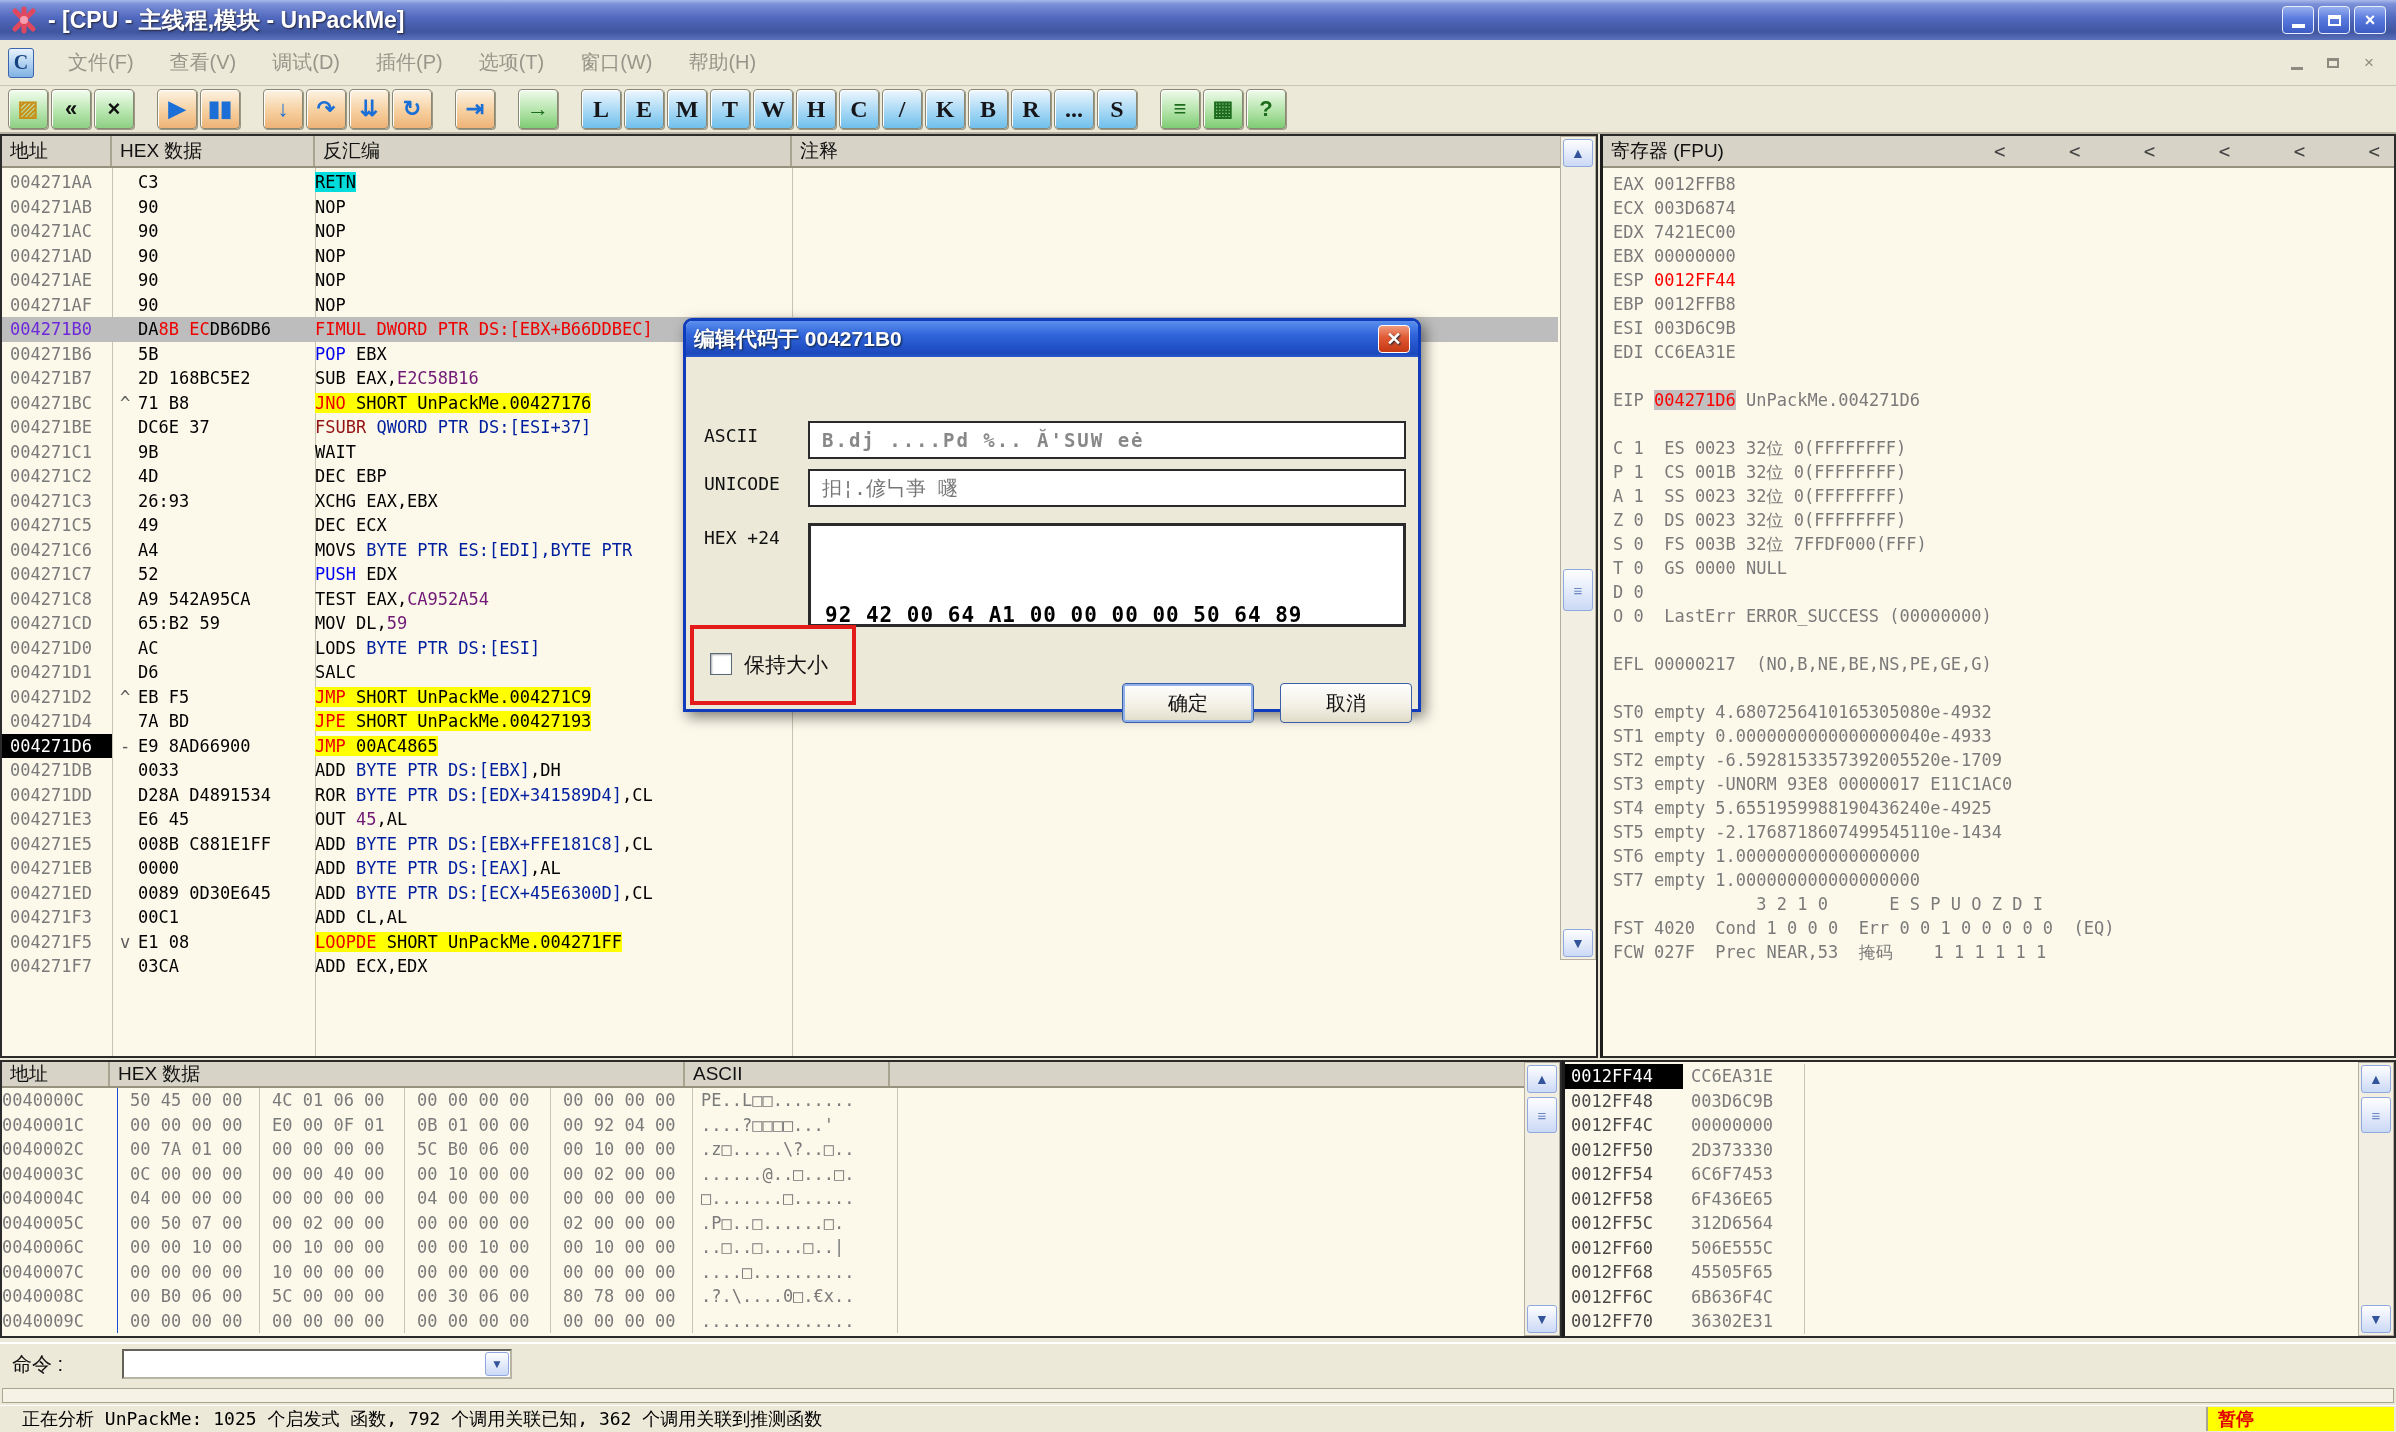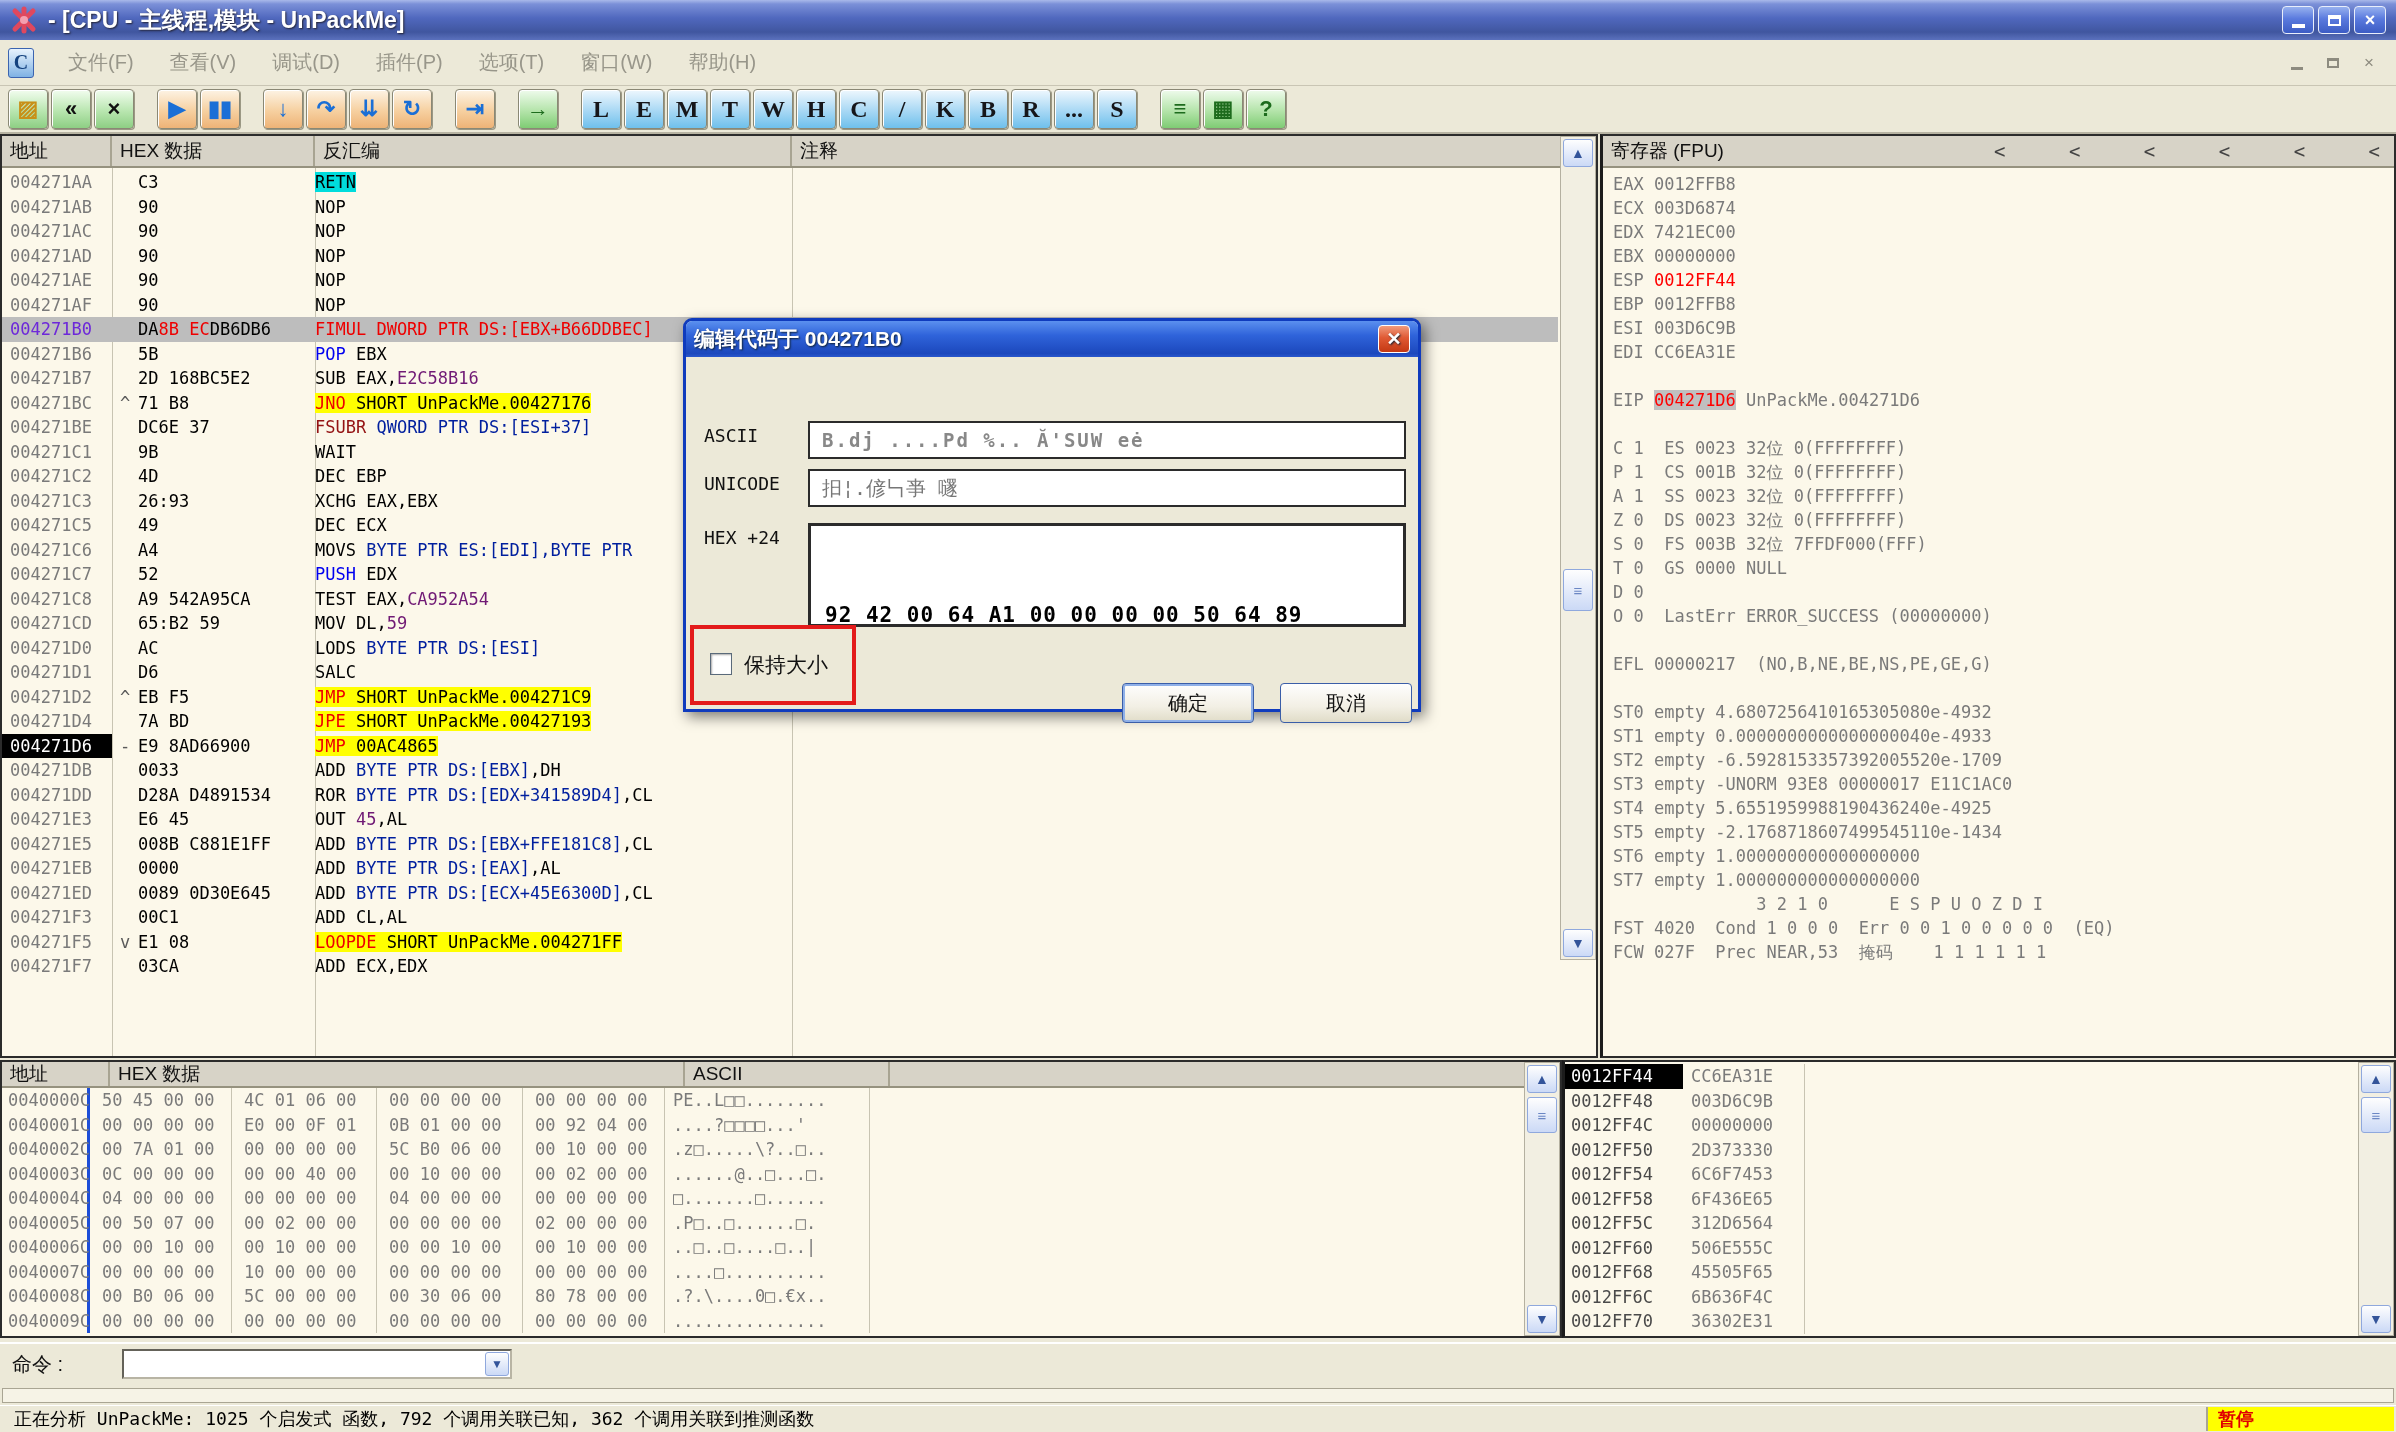--- a/index.html
+++ b/index.html
@@ -86,21 +86,21 @@
   #reg-lines{position:absolute;left:0;top:36px;right:0}
   .regline{height:24px;line-height:24px;padding-left:10px;white-space:pre;
      font-family:"DejaVu Sans Mono",monospace;font-size:17px;color:#7a7a7a;overflow:hidden}
 
   
   #dump{left:0;top:1060px;width:1562px;height:278px}
   #dump .phdr{height:26px}
   #dump-rows{position:absolute;left:0;top:26px;right:38px}
   .xrow{height:24.5px;display:flex;font-family:"DejaVu Sans Mono",monospace;font-size:17px;
         line-height:24.5px;white-space:pre;color:#7a7a7a;overflow:hidden}
-  .x-a{width:88px;flex:none;padding-left:6px;border-right:3px solid #1d4ed8}
+  .x-a{width:116px;flex:none;border-right:1px solid #1d4ed8}
   .x-g{flex:none;padding-left:12px;border-right:1px solid #c8c4b2;overflow:hidden}
   .x-g:nth-child(2){width:142px}.x-g:nth-child(3){width:145px}
   .x-g:nth-child(4){width:146px}.x-g:nth-child(5){width:142px}
   .x-s{width:205px;flex:none;padding-left:8px;border-right:1px solid #c8c4b2;overflow:hidden}
 
   
   #stack{left:1562px;top:1060px;width:834px;height:278px;border-left:3px solid #1c1c1c}
   #stack-rows{position:absolute;left:0;top:2px;right:38px}
   .srow{height:24.5px;display:flex;font-family:"DejaVu Sans Mono",monospace;font-size:17px;
         line-height:24.5px;white-space:pre;overflow:hidden}
@@ -113,21 +113,21 @@
     border-top:2px solid #fff;display:flex;align-items:center;padding-left:12px}
   #cmd-label{font-size:20px;color:#111;width:110px}
   #cmd-combo{width:390px;height:30px;background:#fff;border:2px inset #b8b4a4;position:relative}
   #cmd-drop{position:absolute;right:1px;top:1px;width:24px;height:24px;border:1px solid #8fa8dd;
     border-radius:3px;background:linear-gradient(180deg,#fefefe,#cbd9f6);color:#33549a;font-size:12px;
     display:flex;align-items:center;justify-content:center}
   #infostrip{position:absolute;left:2px;top:1388px;width:2392px;height:15px;background:#f6f3e6;
     border:1px solid #a9a593}
   #statusbar{position:absolute;left:0;top:1405px;width:2396px;height:27px;background:#ece9d8;
     border-top:1px solid #fff;display:flex;align-items:center}
-  #status-msg{font-family:"DejaVu Sans Mono",monospace;font-size:18px;color:#000;padding-left:14px}
+  #status-msg{font-family:"DejaVu Sans Mono",monospace;font-size:18px;color:#000;padding-left:22px}
   #status-state{position:absolute;right:2px;top:1px;width:188px;height:24px;background:#ffff00;
     border-left:2px solid #a9a593;color:#e00000;font-weight:bold;font-size:18px;
     display:flex;align-items:center;padding-left:10px;font-family:"DejaVu Sans Mono",monospace}
 
   
   #dialog{position:absolute;left:683px;top:318px;width:738px;height:394px;z-index:50;
     background:#ece9d8;border:3px solid #0f3bbd;border-radius:9px 9px 0 0;
     box-shadow:4px 5px 14px rgba(0,0,0,.5)}
   #dlg-title{height:36px;border-radius:6px 6px 0 0;display:flex;align-items:center;padding:0 8px;
     background:linear-gradient(180deg,#5b90ef 0%,#2f63da 40%,#1c48bd 90%,#2a57cc 100%);

